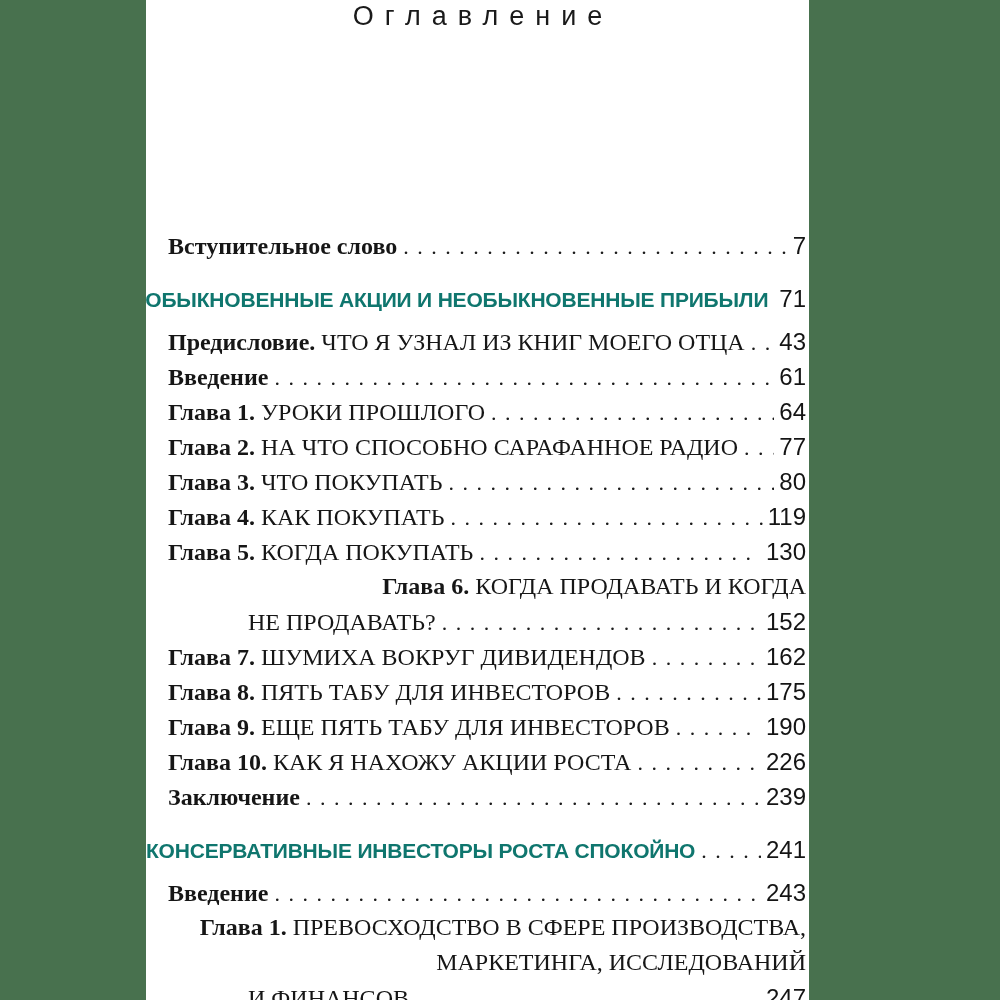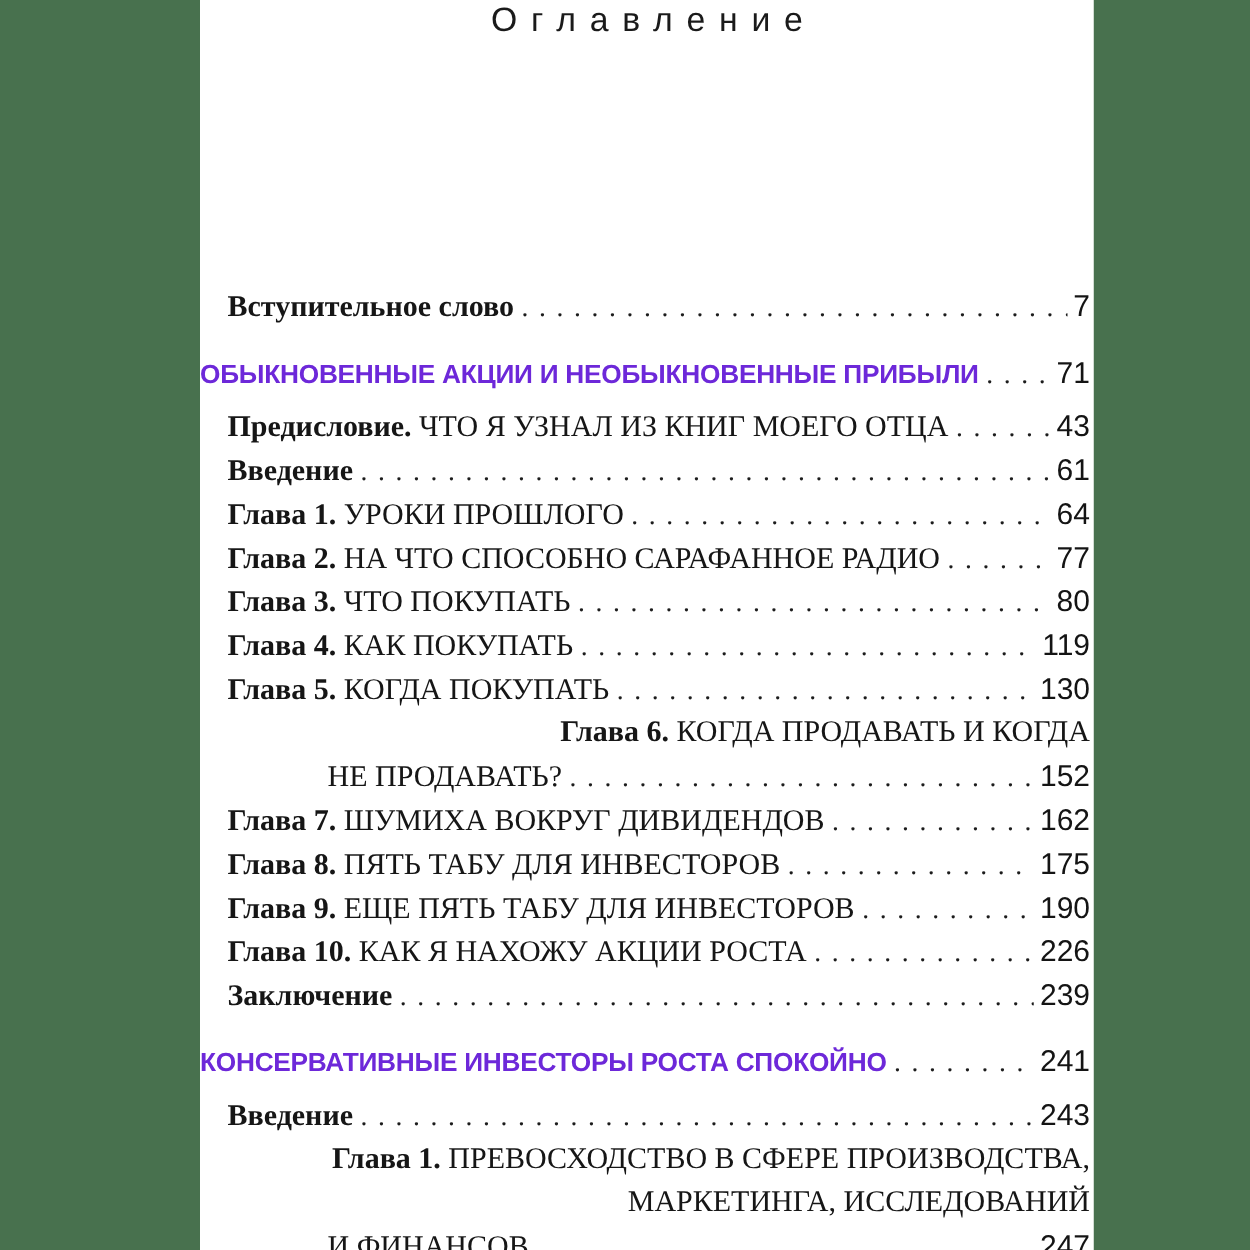--- a/index.html
+++ b/index.html
@@ -8,22 +8,22 @@
     overflow: hidden;
     font-family: "Liberation Serif", "DejaVu Serif", serif;
   }
   .stage {
     position: relative;
     width: 1000px; height: 1000px;
     background: #48714E;
   }
   .page {
     position: absolute;
-    left: 160px; top: 0;
-    width: 715px; height: 1000px;
+    left: 146px; top: 0;
+    width: 663px; height: 1000px;
     background: #ffffff;
     color: #161616;
   }
   .title {
     margin: 0;
     padding-top: 1px;
     text-align: center;
     font-family: "Liberation Sans", "DejaVu Sans", sans-serif;
     font-weight: 400;
     font-size: 27px;
@@ -55,21 +55,21 @@
     flex: 0 0 auto;
     font-size: 24px;
     color: #161616;
   }
   .label b { font-weight: 700; }
   .part .label {
     font-family: "Liberation Sans", "DejaVu Sans", sans-serif;
     font-weight: 700;
     font-size: 21px;
     letter-spacing: -0.2px;
-    color: #6d28d9;
+    color: #0f766e;
   }
   .dots {
     flex: 1 1 auto;
     min-width: 0;
     overflow: hidden;
     white-space: nowrap;
     font-size: 22px;
     letter-spacing: 8.5px;
     padding-left: 6px;
     color: #1c1c1c;

